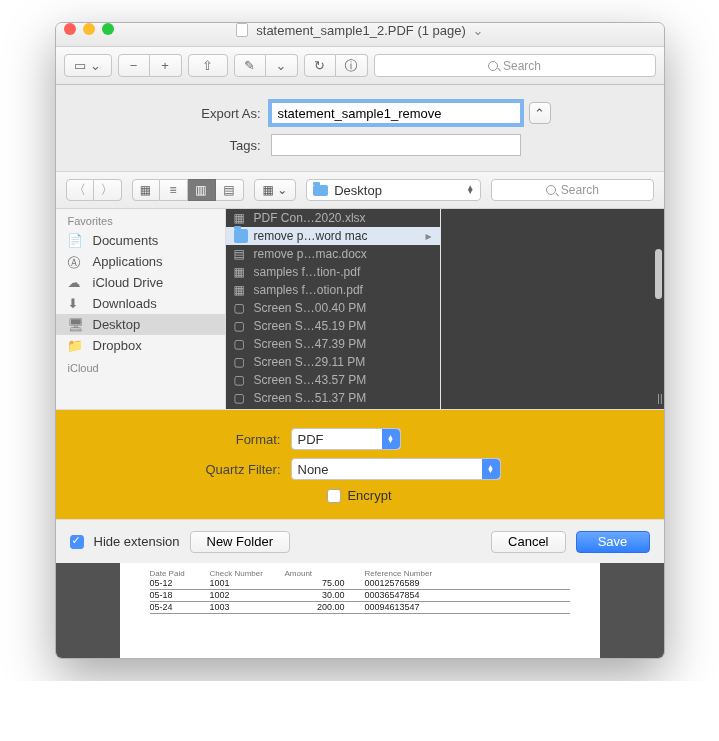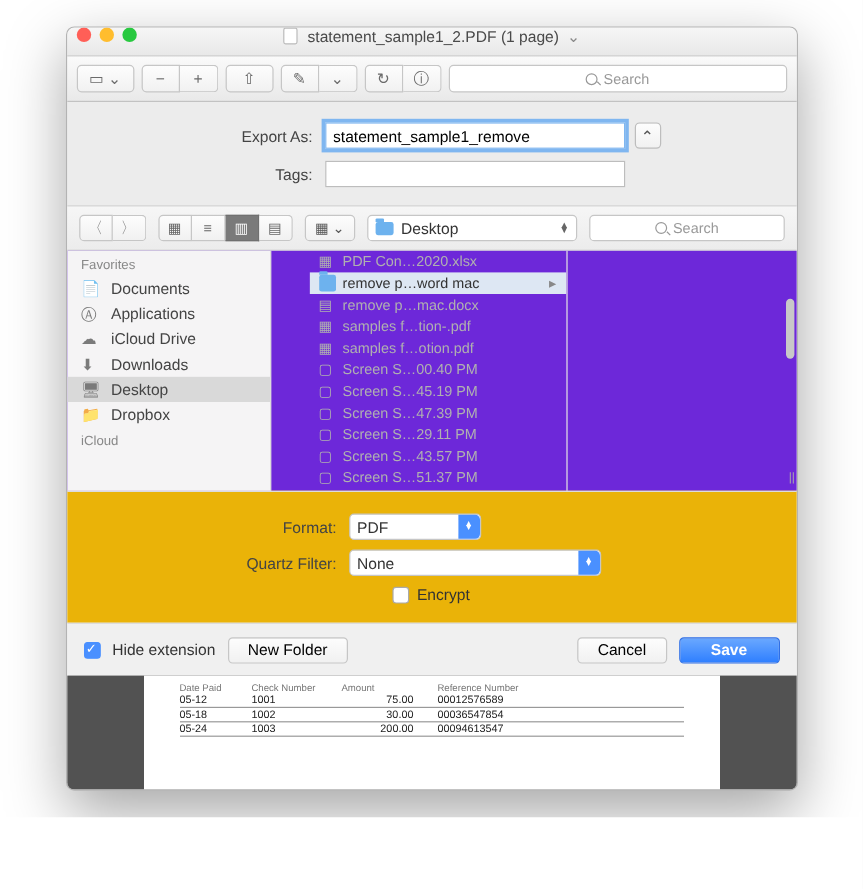--- a/index.html
+++ b/index.html
@@ -33,21 +33,21 @@
   .navseg{display:flex;} .navseg .nbtn{width:28px;height:22px;border:1px solid #c6c6c6;background:linear-gradient(#fdfdfd,#f1f1f1);display:flex;align-items:center;justify-content:center;color:#888;font-size:13px;} .navseg .nbtn:first-child{border-radius:4px 0 0 4px;} .navseg .nbtn:last-child{border-radius:0 4px 4px 0;border-left:none;}
   .viewseg{display:flex;} .viewseg .vbtn{width:28px;height:22px;border:1px solid #c6c6c6;background:linear-gradient(#fdfdfd,#f1f1f1);display:flex;align-items:center;justify-content:center;color:#666;font-size:12px;} .viewseg .vbtn:first-child{border-radius:4px 0 0 4px;} .viewseg .vbtn:last-child{border-radius:0 4px 4px 0;} .viewseg .vbtn+.vbtn{border-left:none;}
   .viewseg .vbtn.active{background:#7a7a7a;color:#fff;border-color:#707070;}
   .arrbtn{height:22px;padding:0 8px;border:1px solid #c6c6c6;border-radius:4px;background:linear-gradient(#fdfdfd,#f1f1f1);display:flex;align-items:center;gap:4px;color:#555;font-size:12px;}
   .locpop{width:175px;height:22px;border:1px solid #c6c6c6;border-radius:4px;background:#fff;display:flex;align-items:center;padding:0 6px;gap:6px;font-size:13px;}
   .folder-icon{width:15px;height:11px;background:#6db2ee;border-radius:2px;position:relative;}
   .folder-icon::before{content:"";position:absolute;top:-3px;left:0;width:7px;height:3px;background:#6db2ee;border-radius:1px 1px 0 0;}
   .popupdbl{margin-left:auto;font-size:8px;color:#666;line-height:0.5;}
   .bsearch{flex:1;height:22px;border:1px solid #c6c6c6;border-radius:4px;background:#fff;display:flex;align-items:center;justify-content:center;color:#999;font-size:12px;gap:5px;}
   
-  .browser{display:flex;height:200px;background:#6d28d9;gap:32px;}
+  .browser{display:flex;height:200px;background:#404040;}
   .sidebar{width:170px;background:#f5f4f5;border-right:1px solid #dcdcdc;overflow:hidden;font-size:13px;}
   .sb-header{color:#888;font-size:11px;padding:6px 12px 3px;font-weight:500;}
   .sb-item{display:flex;align-items:center;gap:8px;padding:3px 12px;color:#444;}
   .sb-item.sel{background:#d9d9d9;}
   .sb-ic{width:17px;height:15px;display:inline-block;color:#7a7a7a;}
   .filecol{flex:0 0 215px;border-right:1px solid #e5e5e5;overflow:hidden;}
   .frow{display:flex;align-items:center;gap:6px;padding:2px 8px;font-size:12px;color:#b0b0b0;}
   .frow.sel{background:#dde7f3;color:#333;}
   .frow .fic{width:14px;height:14px;display:inline-block;}
   .frow .arrow{margin-left:auto;color:#888;}
@@ -60,21 +60,21 @@
   .fmtrow .lbl{width:235px;text-align:right;padding-right:10px;color:#444;}
   .popup{height:22px;border:1px solid #c6c6c6;border-radius:4px;background:#fff;display:flex;align-items:center;padding:0 6px;font-size:13px;position:relative;}
   .popup .cap{position:absolute;right:0;top:0;bottom:0;width:18px;background:#4a90ff;border-radius:0 4px 4px 0;display:flex;flex-direction:column;align-items:center;justify-content:center;color:#fff;font-size:7px;line-height:0.6;}
   .chk{display:flex;align-items:flex-end;gap:6px;justify-content:center;margin-top:4px;}
   .chkbox{width:14px;height:14px;border:1px solid #aaa;border-radius:3px;background:#fff;}
   
   .bottombar{height:44px;background:#f0f0f0;border-top:1px solid #dcdcdc;display:flex;align-items:center;padding:0 14px;gap:10px;}
   .bottombar .chkbox.on{background:#4a90ff;border-color:#4a90ff;position:relative;}
   .bottombar .chkbox.on::after{content:"✓";color:#fff;position:absolute;font-size:11px;left:1px;top:-2px;}
   .btn{height:22px;padding:0 16px;border:1px solid #c6c6c6;border-radius:4px;background:linear-gradient(#fdfdfd,#f1f1f1);font-size:13px;}
-  .btn.primary{background:linear-gradient(#6aa8ff,#2f7fff);color:#fff;border-color:#2f6fe6;width:84px;font-weight:bold;}
+  .btn.primary{background:linear-gradient(#6aa8ff,#2f7fff);color:#fff;border-color:#2f6fe6;width:74px;}
   .spacer{flex:1;}
   
   .docpreview{height:95px;background:#525252;display:flex;justify-content:center;padding-top:0;}
   .docpage{width:480px;background:#fff;padding:6px 30px 6px;font-size:9px;color:#222;font-family:Arial,sans-serif;}
   .docrow{display:flex;gap:20px;border-bottom:0.5px solid #999;padding:0 0 1px;}
   .docrow span:nth-child(1){width:40px;} .docrow span:nth-child(2){width:55px;} .docrow span:nth-child(3){width:60px;text-align:right;} .docrow span:nth-child(4){width:90px;}
   .doctotal{display:flex;justify-content:space-between;font-weight:bold;margin-top:3px;padding-right:15px;}
   .dochdr{display:flex;gap:20px;font-size:8px;color:#777;}
   .dochdr span:nth-child(1){width:40px;} .dochdr span:nth-child(2){width:55px;} .dochdr span:nth-child(3){width:60px;} .dochdr span:nth-child(4){width:90px;}
 </style>

